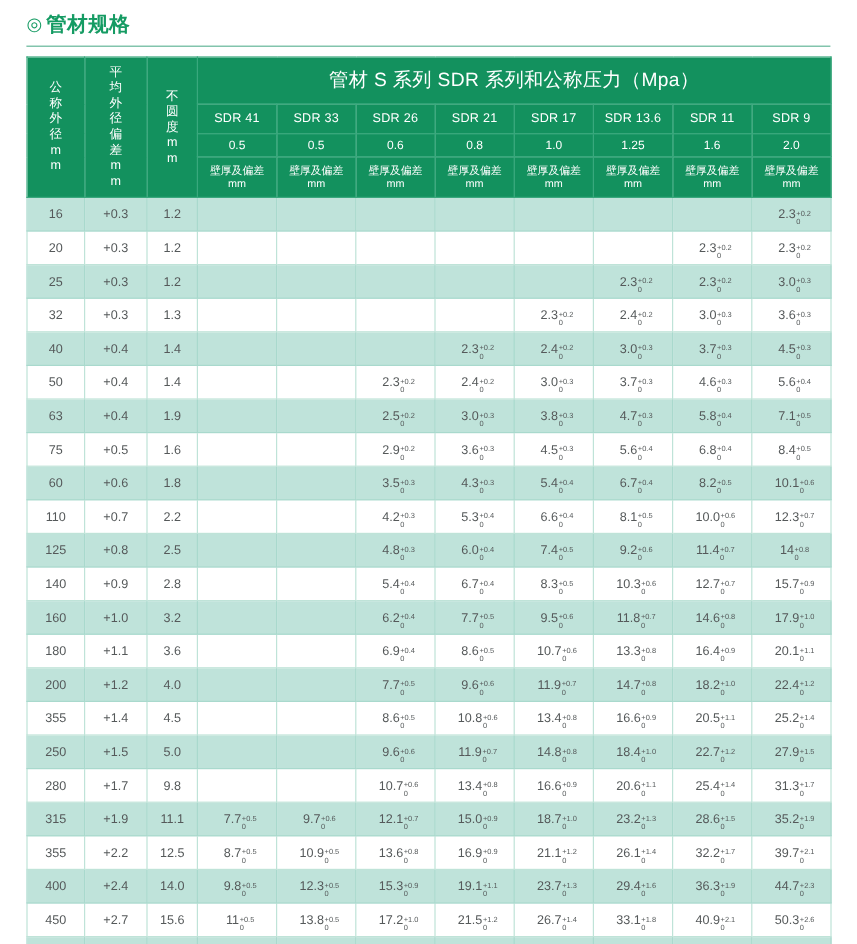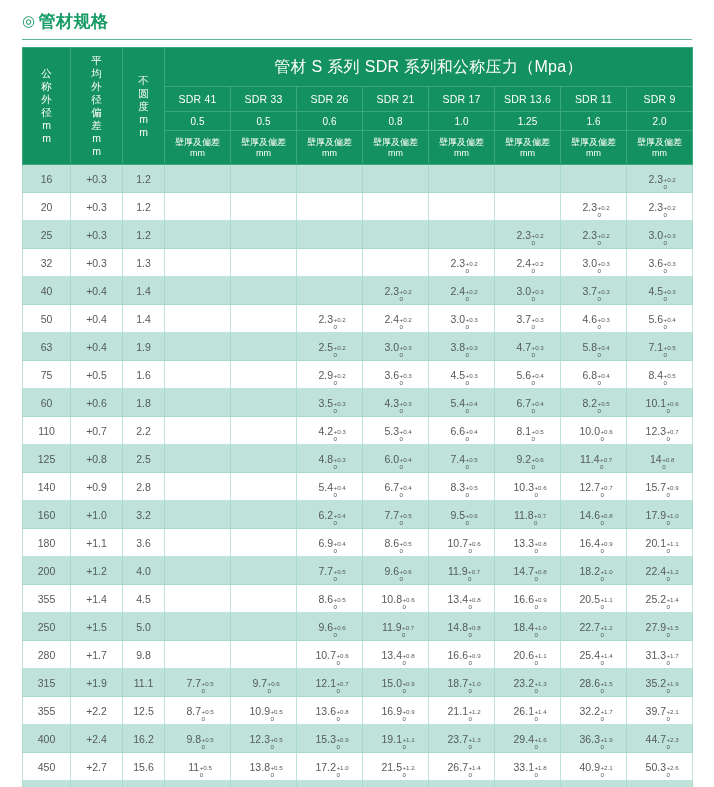--- a/index.html
+++ b/index.html
@@ -462,21 +462,21 @@
             <td><span class="val sp">13.6<span class="tol"><span class="up">+0.8</span><span class="dn">0</span></span></span></td>
             <td><span class="val sp">16.9<span class="tol"><span class="up">+0.9</span><span class="dn">0</span></span></span></td>
             <td><span class="val sp">21.1<span class="tol"><span class="up">+1.2</span><span class="dn">0</span></span></span></td>
             <td><span class="val sp">26.1<span class="tol"><span class="up">+1.4</span><span class="dn">0</span></span></span></td>
             <td><span class="val sp">32.2<span class="tol"><span class="up">+1.7</span><span class="dn">0</span></span></span></td>
             <td><span class="val sp">39.7<span class="tol"><span class="up">+2.1</span><span class="dn">0</span></span></span></td>
           </tr>
           <tr class="alt">
             <td>400</td>
             <td>+2.4</td>
-            <td>16.2</td>
+            <td>14.0</td>
             <td><span class="val sp">9.8<span class="tol"><span class="up">+0.5</span><span class="dn">0</span></span></span></td>
             <td><span class="val sp">12.3<span class="tol"><span class="up">+0.5</span><span class="dn">0</span></span></span></td>
             <td><span class="val sp">15.3<span class="tol"><span class="up">+0.9</span><span class="dn">0</span></span></span></td>
             <td><span class="val sp">19.1<span class="tol"><span class="up">+1.1</span><span class="dn">0</span></span></span></td>
             <td><span class="val sp">23.7<span class="tol"><span class="up">+1.3</span><span class="dn">0</span></span></span></td>
             <td><span class="val sp">29.4<span class="tol"><span class="up">+1.6</span><span class="dn">0</span></span></span></td>
             <td><span class="val sp">36.3<span class="tol"><span class="up">+1.9</span><span class="dn">0</span></span></span></td>
             <td><span class="val sp">44.7<span class="tol"><span class="up">+2.3</span><span class="dn">0</span></span></span></td>
           </tr>
           <tr class="plain">

